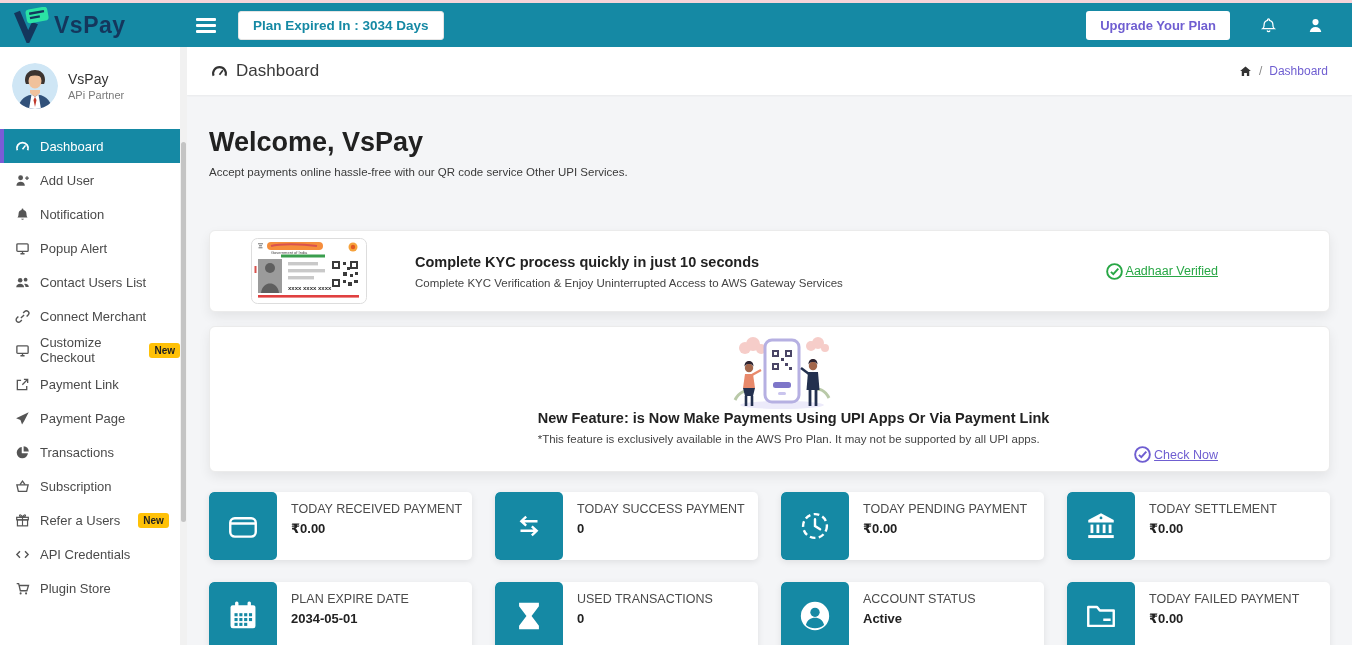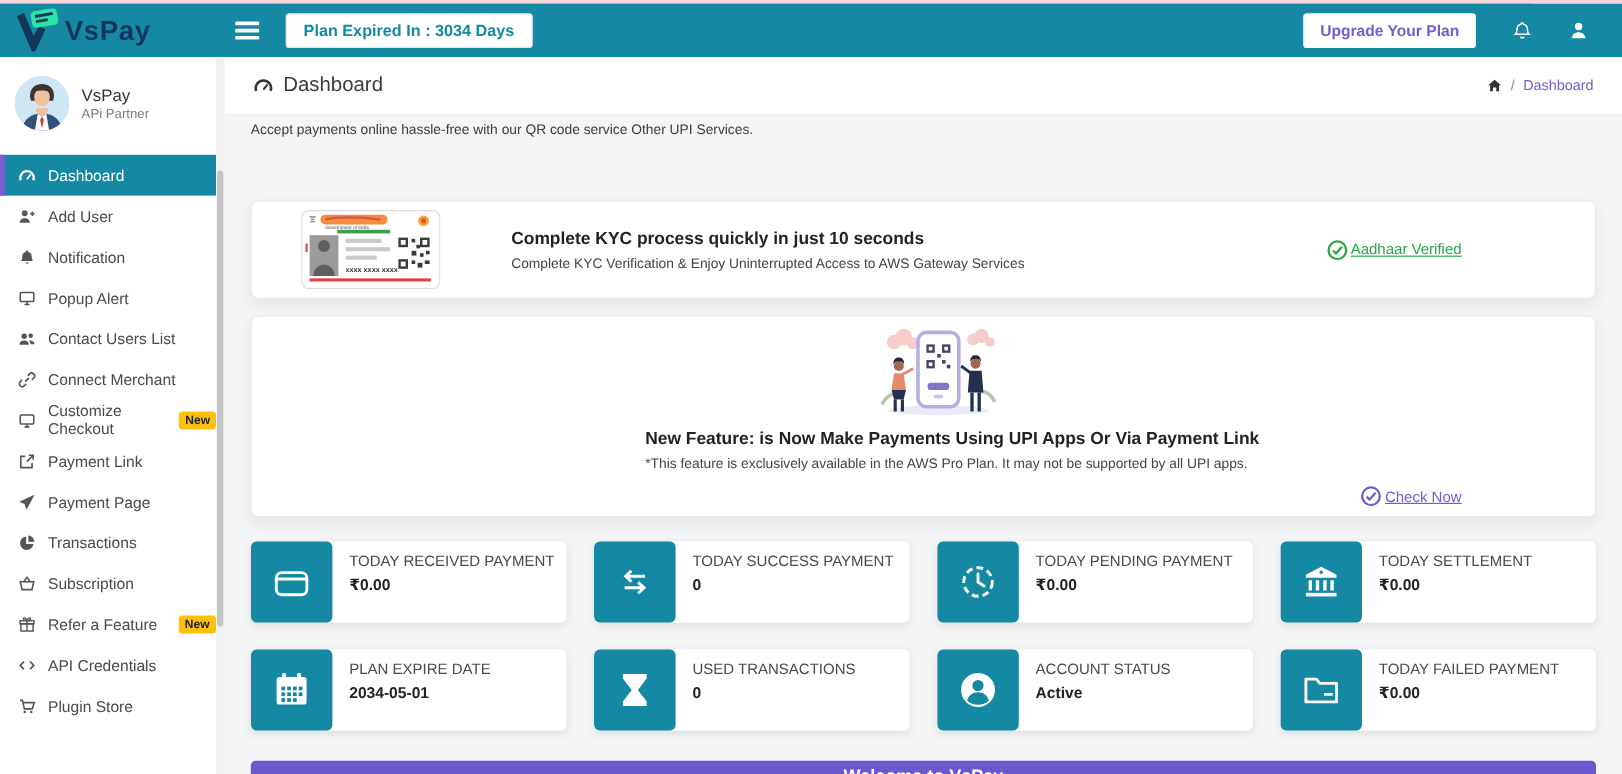--- a/index.html
+++ b/index.html
@@ -54,21 +54,21 @@
   .breadcrumb .bi { width:13px; height:13px; color:#333; }
   .crumb-sep { color:#888; }
   .crumb-cur { color:#6f5ed1; text-decoration:none; }
 
   .content { padding:0 22px; }
   .welcome-title { margin-top:32px; font-size:27px; font-weight:800; color:#212121; }
   .welcome-sub { margin-top:8px; font-size:11.5px; color:#3a3a3a; }
 
   .banner { background:#fff; border:1px solid #ebebeb; border-radius:6px;
     box-shadow:0 5px 12px rgba(0,0,0,.07); display:flex; align-items:center;
-    padding:7px 16px; min-height:80px;gap:11px; }
+    padding:7px 16px; min-height:80px; }
   .banner.first { margin-top:52px; }
   .banner.second { margin-top:14px;flex-direction:column; }
   .banner-img { margin-left:25px; flex:none; }
   .banner-text { margin-left:48px; }
   .banner-title { font-size:14.5px; font-weight:700; color:#222; }
   .banner-sub { font-size:11.5px; color:#444; margin-top:7px; }
   .banner-link { margin-left:auto; margin-right:95px; display:flex; align-items:center; gap:2px;
     font-size:12.5px; text-decoration:underline; cursor:pointer; }
   .banner-link.green { color:#28a745; }
   .banner-link.purple { color:#6f5ed1;align-items:center; }
@@ -336,21 +336,21 @@
     <a class="nav-item">
       <svg class="mi">
           <use href="#i-basket"></use>
         </svg>
       <span>Subscription</span>
     </a>
     <a class="nav-item">
       <svg class="mi">
           <use href="#i-gift"></use>
         </svg>
-      <span>Refer a Feature</span>
+      <span>Refer a Users</span>
       <span class="new-badge">New</span>
     </a>
     <a class="nav-item">
       <svg class="mi">
           <use href="#i-code"></use>
         </svg>
       <span>API Credentials</span>
     </a>
     <a class="nav-item">
       <svg class="mi">
@@ -378,20 +378,21 @@
       <svg class="bi">
           <use href="#i-home"></use>
         </svg>
       <span class="crumb-sep">/</span>
       <a class="crumb-cur">Dashboard</a>
     </div>
   </div>
 
   <div class="content">
 
+    <h1 class="welcome-title">Welcome, VsPay</h1>
     <p class="welcome-sub">Accept payments online hassle-free with our QR code service Other UPI Services.</p>
 
     <section class="banner first">
       <svg class="banner-img" width="116" height="66" viewBox="0 0 116 66">
         <rect x="0.5" y="0.5" width="115" height="65" rx="6" fill="#fff" stroke="#ddd"></rect>
         <rect x="7" y="5" width="5" height="1.4" fill="#9a9a9a"></rect>
         <rect x="8" y="7" width="3" height="1.4" fill="#9a9a9a"></rect>
         <rect x="7.5" y="9" width="4" height="1.4" fill="#9a9a9a"></rect>
         <rect x="16" y="4" width="56" height="8" rx="4" fill="#f58d3c"></rect>
         <path d="M20 8c8-2.5 30-2.5 46 0" stroke="#d9534f" stroke-width="2" fill="none"></path>

